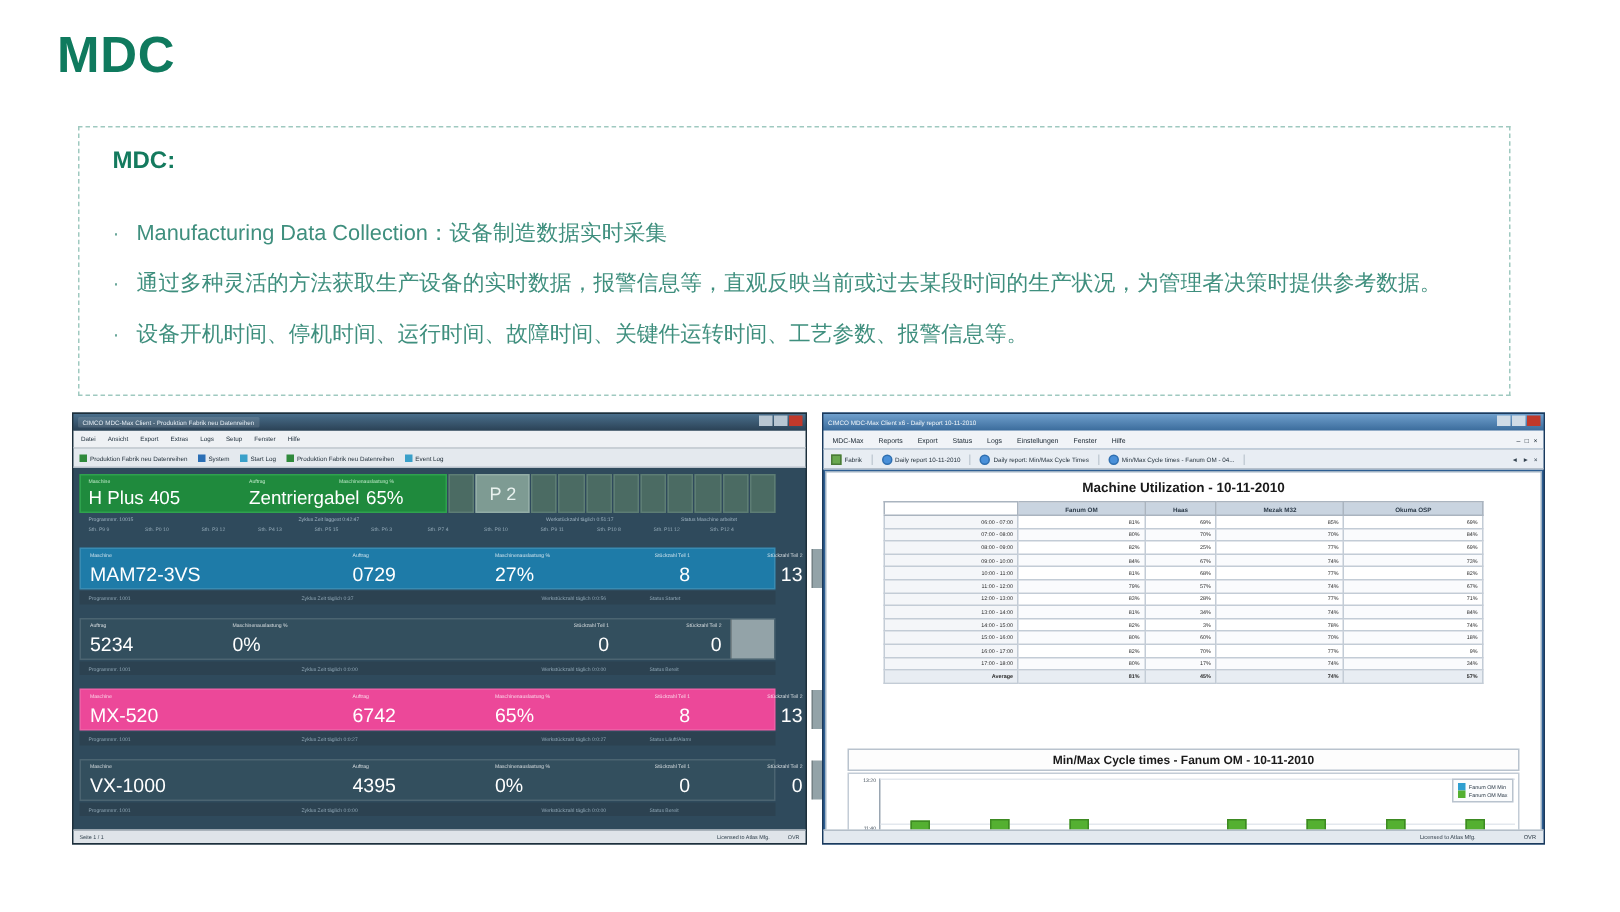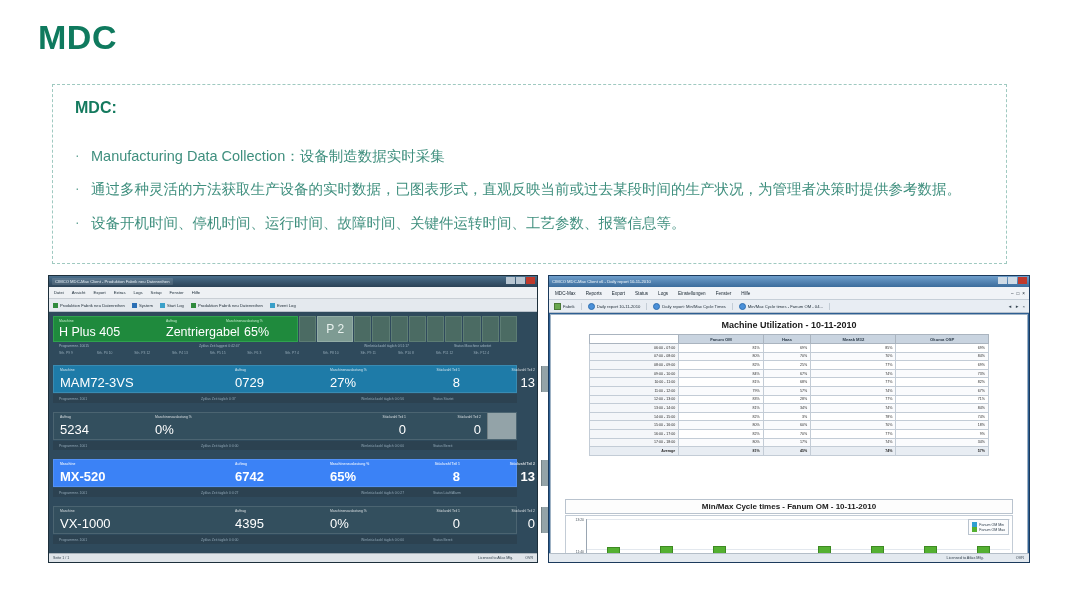--- a/index.html
+++ b/index.html
@@ -75,21 +75,21 @@
 
   .subrow{display:flex;height:7px;align-items:center;padding:0 6px;gap:0;}
   .subrow .s{font-size:3.4px;color:#9fb4c2;white-space:nowrap;}
   .tickrow{display:flex;height:7px;align-items:center;padding:0 6px;}
   .tickrow .t{font-size:3.4px;color:#93a9b7;flex:1;white-space:nowrap;}
 
   .mrow{display:flex;height:28px;margin-top:9px;position:relative;
         border:1px solid rgba(255,255,255,.12);box-sizing:border-box;}
   .mrow.blue{background:#1e7ba8;}
   .mrow.dark{background:#334f5e;}
-  .mrow.orange{background:#3b82f6;font-weight:bold;}
+  .mrow.orange{background:#ec4899;}
   .mrow .col{position:relative;box-sizing:border-box;padding:2px 6px;color:#fff;}
   .mrow .cap{position:absolute;top:2px;font-size:3.4px;opacity:.78;white-space:nowrap;}
   .mrow .val{position:absolute;bottom:3px;font-size:13px;line-height:1;white-space:nowrap;}
   .c-mach{flex:0 0 175px;}
   .c-auf{flex:0 0 95px;}
   .c-aus{flex:0 0 130px;}
   .c-n1{flex:1;}
   .c-n2{flex:0 0 75px;}
   .c-n1 .val,.c-n2 .val{right:6px;}
   .c-n1 .cap,.c-n2 .cap{right:6px;}
@@ -178,21 +178,21 @@
 
   <div class="textbox">
     <div class="tb-title">MDC:</div>
 
     <div class="bullet">
       <span class="dot">·</span>
       <span class="btxt">Manufacturing Data Collection：设备制造数据实时采集</span>
     </div>
     <div class="bullet">
       <span class="dot">·</span>
-      <span class="btxt">通过多种灵活的方法获取生产设备的实时数据，已图表形式，直观反映当前或过去某段时间的生产状况，为管理者决策时提供参考数据。</span>
+      <span class="btxt">通过多种灵活的方法获取生产设备的实时数据，报警信息等，直观反映当前或过去某段时间的生产状况，为管理者决策时提供参考数据。</span>
     </div>
     <div class="bullet">
       <span class="dot">·</span>
       <span class="btxt">设备开机时间、停机时间、运行时间、故障时间、关键件运转时间、工艺参数、报警信息等。</span>
     </div>
   </div>
 
   <div class="shot left-shot">
 
     <div class="lw-title">

